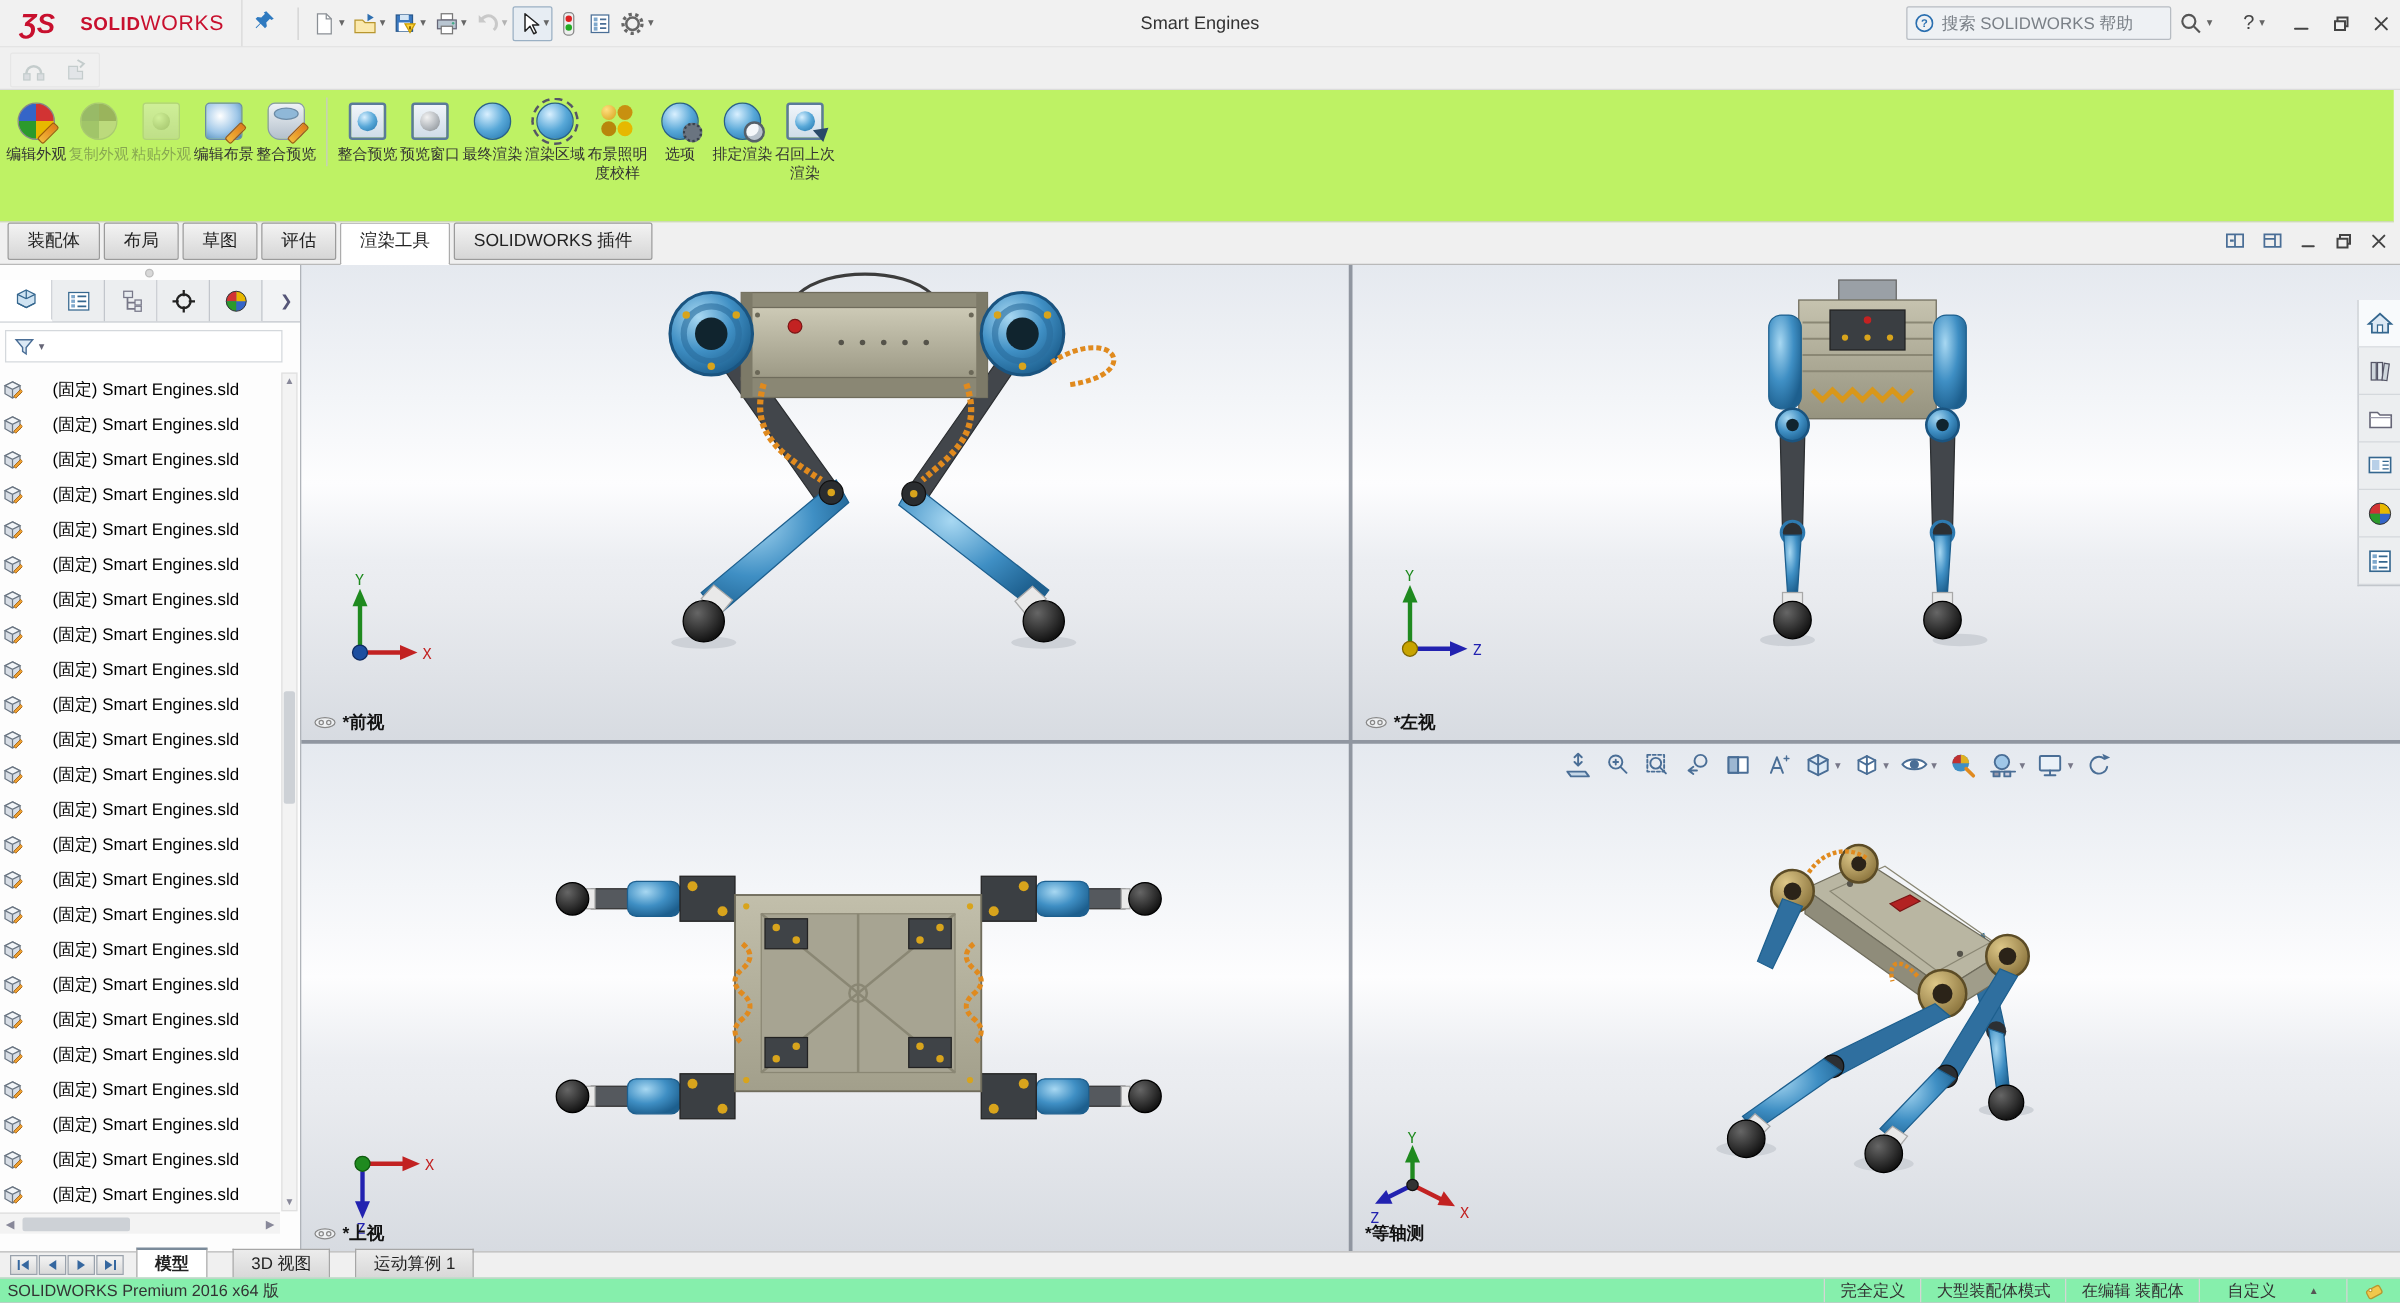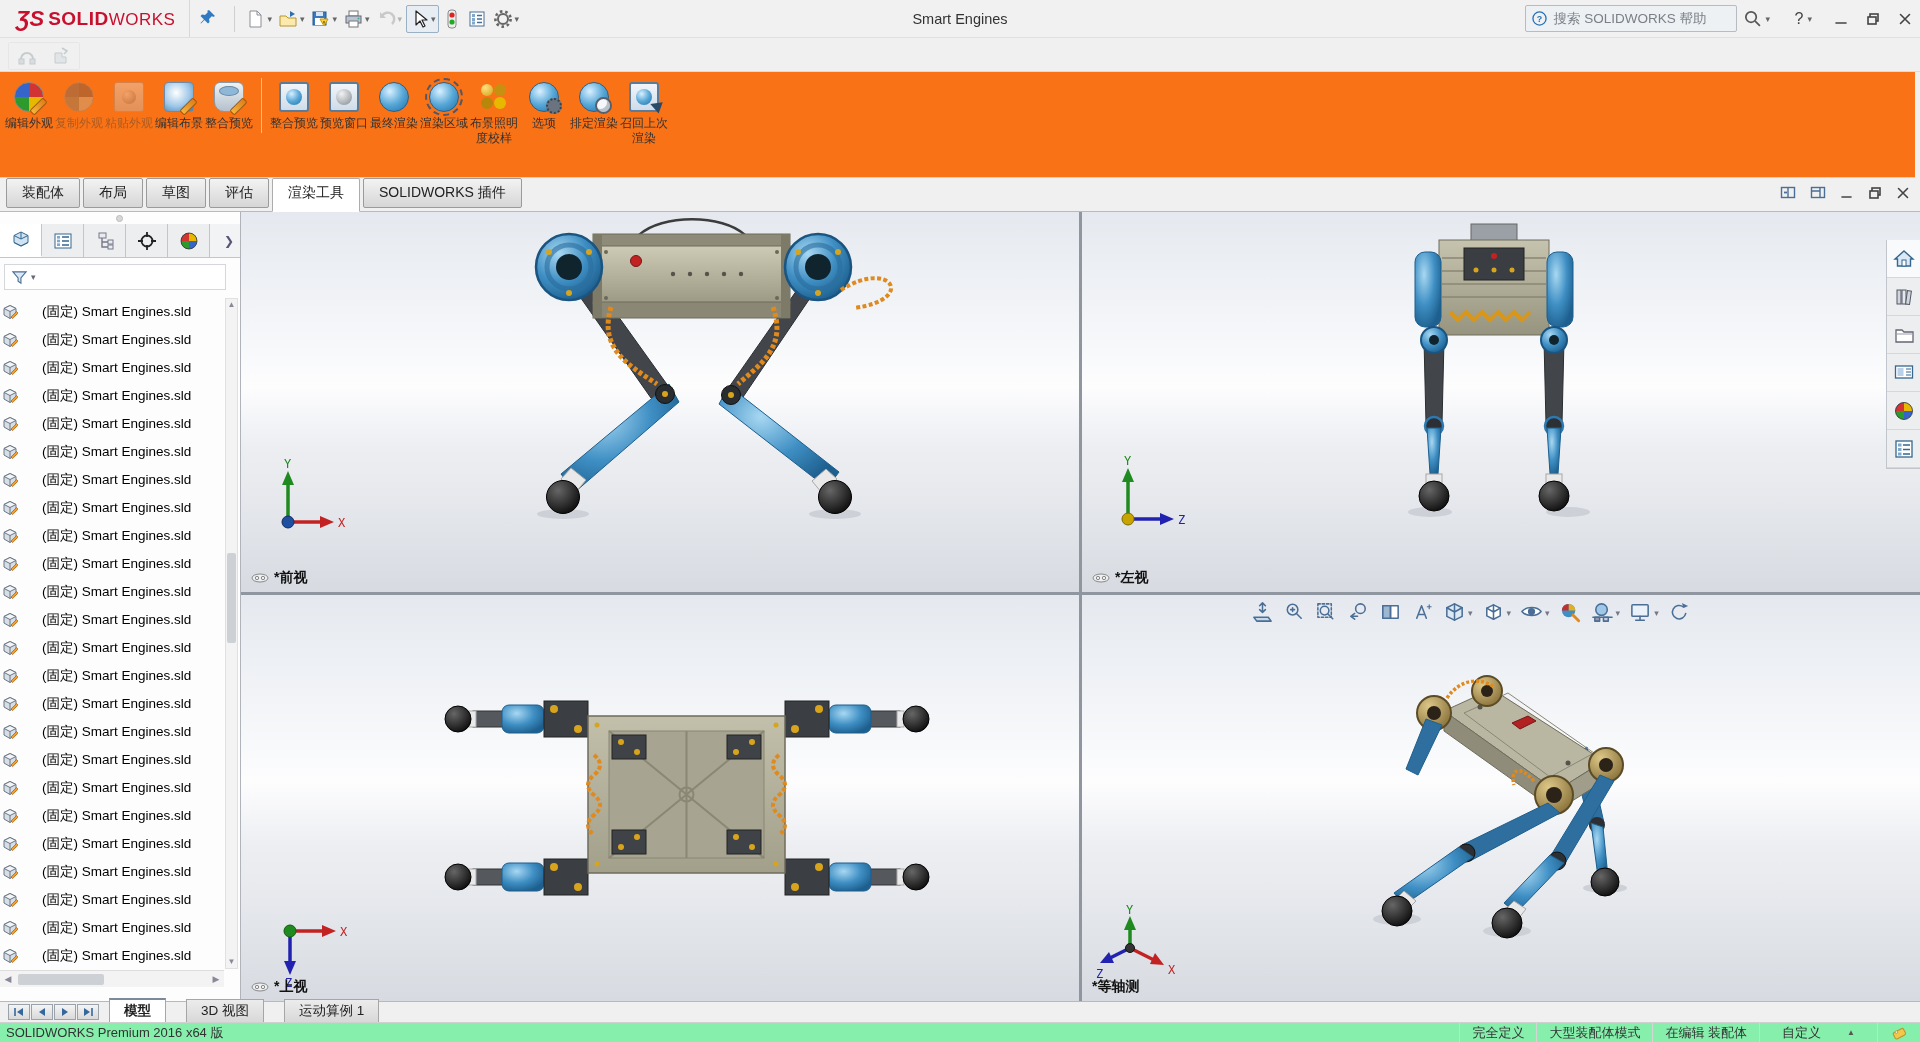--- a/index.html
+++ b/index.html
@@ -2,23 +2,23 @@
 <html><head>
 <meta charset="utf-8">
 <style>
   *{box-sizing:border-box;margin:0;padding:0}
   html,body{width:1920px;height:1042px;overflow:hidden}
   body{font-family:"Liberation Sans","DejaVu Sans",sans-serif;background:#e4e4e4}
   #app{position:relative;width:1920px;height:1042px;background:#f0f0f0;color:#333}
 
   
   .menubar{position:absolute;top:0;left:0;right:0;height:38px;background:#f1f1f1;display:flex;align-items:center;border-bottom:1px solid #e0e0e0}
-  .logo{display:flex;align-items:baseline;gap:4px;padding:0 14px 0 16px;border-right:1px solid #d8d8d8;height:100%;align-items:center}
+  .logo{display:flex;align-items:baseline;gap:20px;padding:0 14px 0 16px;border-right:1px solid #d8d8d8;height:100%;align-items:center}
   .logo .ds{font-style:italic;font-weight:bold;font-size:22px;color:#c8102e}
-  .logo .bold{font-weight:bold;font-size:19px;color:#c8102e;letter-spacing:.5px}
+  .logo .bold{font-weight:bold;font-size:15px;color:#c8102e;letter-spacing:.5px}
   .logo .light{font-weight:normal;font-size:17px;color:#c8102e;letter-spacing:.5px}
   .menus{display:flex;align-items:center;margin-left:12px}
   .mitem{padding:6px 12px;font-size:14.5px;color:#333;cursor:default}
   .pin{margin:0 10px}
   .qdivider{width:1px;height:26px;background:#cfcfcf;margin:0 8px}
   .qbar{display:flex;align-items:center;gap:2px}
   .qbtn{display:flex;align-items:center;padding:3px 2px;border-radius:2px}
   .qbtn .caret{font-size:9px;color:#666;margin-left:2px}
   .qbtn.pressed{border:1px solid #9ab0c4;background:#e7edf3}
   .doc-title{position:absolute;left:50%;transform:translateX(-50%);font-size:14.5px;color:#333;white-space:nowrap}
@@ -29,21 +29,21 @@
   .search-btn .caret{font-size:9px;color:#666;margin-left:3px}
   .helpbtn{position:absolute;right:108px;display:flex;align-items:center;font-size:16px;color:#444}
   .helpbtn .caret{font-size:9px;color:#666;margin-left:4px}
   .winbtns{position:absolute;right:8px;display:flex;align-items:center;gap:18px}
 
   
   .subbar{position:absolute;top:38px;left:0;right:0;height:34px;background:#f0f0f0;border-bottom:1px solid #dcdcdc}
   .subbar .dock{position:absolute;left:8px;top:4px;display:flex;gap:10px;border:1px solid #ddd;border-radius:2px;padding:2px 8px;opacity:.5}
 
   
-  .ribbon{position:absolute;top:72px;left:0;right:5px;height:106px;background:#f97316;border-bottom:1px solid #d2d2d2;display:flex;align-items:flex-start;padding:6px 4px 0 4px}
+  .ribbon{position:absolute;top:72px;left:0;right:5px;height:106px;background:#bef264;border-bottom:1px solid #d2d2d2;display:flex;align-items:flex-start;padding:6px 4px 0 4px}
   .rbtn{width:50px;display:flex;flex-direction:column;align-items:center;padding:2px 1px;border-radius:2px}
   .rbtn.sep{border-left:1px solid #c9c9c9;margin-left:7px;padding-left:8px;border-radius:0;width:58px}
   .rbtn.disabled{opacity:.38;filter:grayscale(.9)}
   .ric{position:relative;width:30px;height:30px;margin:2px auto 4px}
   .ric.colorwheel{border-radius:50%;background:conic-gradient(#d23333 0 90deg,#e8b800 90deg 180deg,#2c9a2c 180deg 270deg,#3565c8 270deg 360deg);border:1px solid #888}
   .ric.paste{border-radius:3px;border:1px solid #98a0a8;background:linear-gradient(#e8ecf0,#bcc3ca)}
   .ric.paste::before{content:'';position:absolute;inset:7px;border-radius:50%;background:radial-gradient(circle at 35% 30%,#eee,#aaa 55%,#777)}
   .ric.scene{border-radius:4px;border:1px solid #6b8ba6;background:radial-gradient(circle at 40% 35%,#ffffff,#9fc7e8 55%,#3f7fb0)}
   .ric.decal{border-radius:6px 6px 10px 10px;border:1px solid #8899a8;background:linear-gradient(#eef2f6,#b4c0cc)}
   .ric.decal::before{content:'';position:absolute;left:4px;right:4px;top:3px;height:8px;border-radius:50%;background:#8fb8d8;border:1px solid #6b8ba6}

